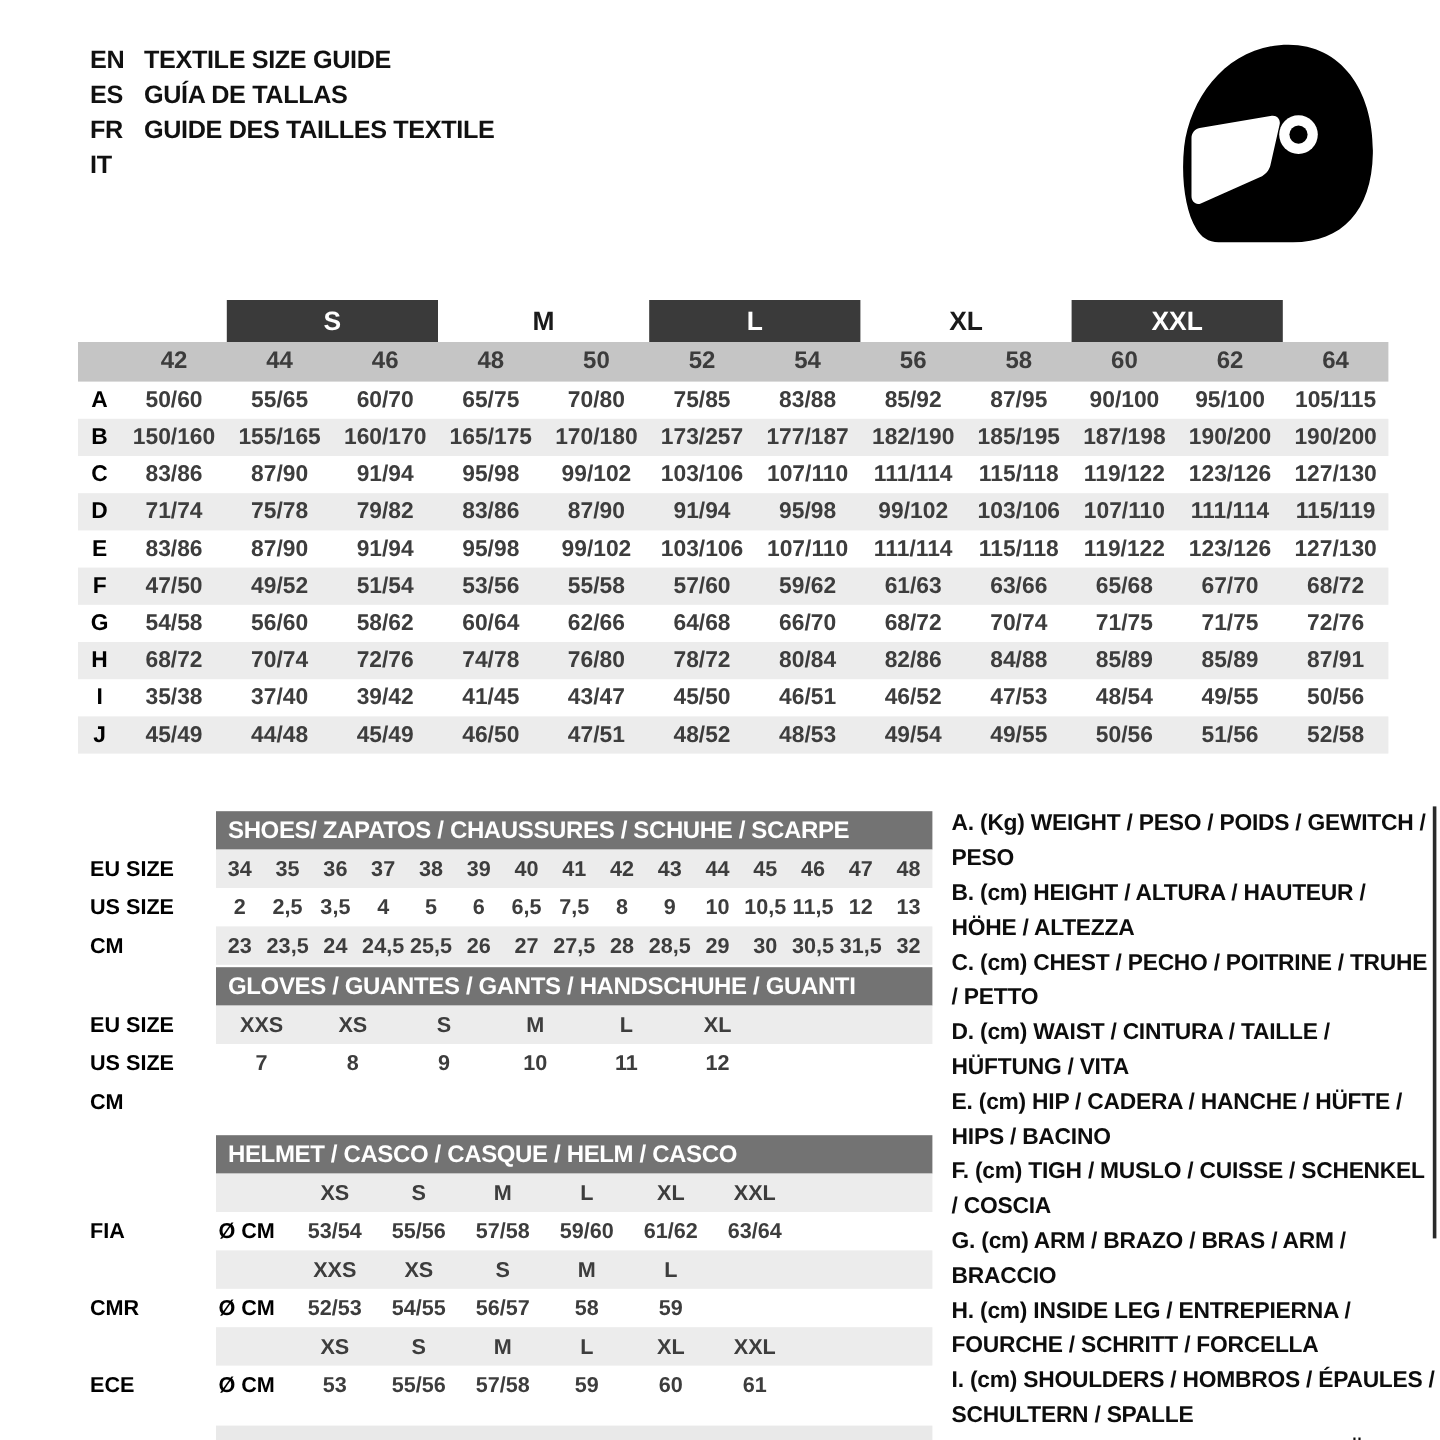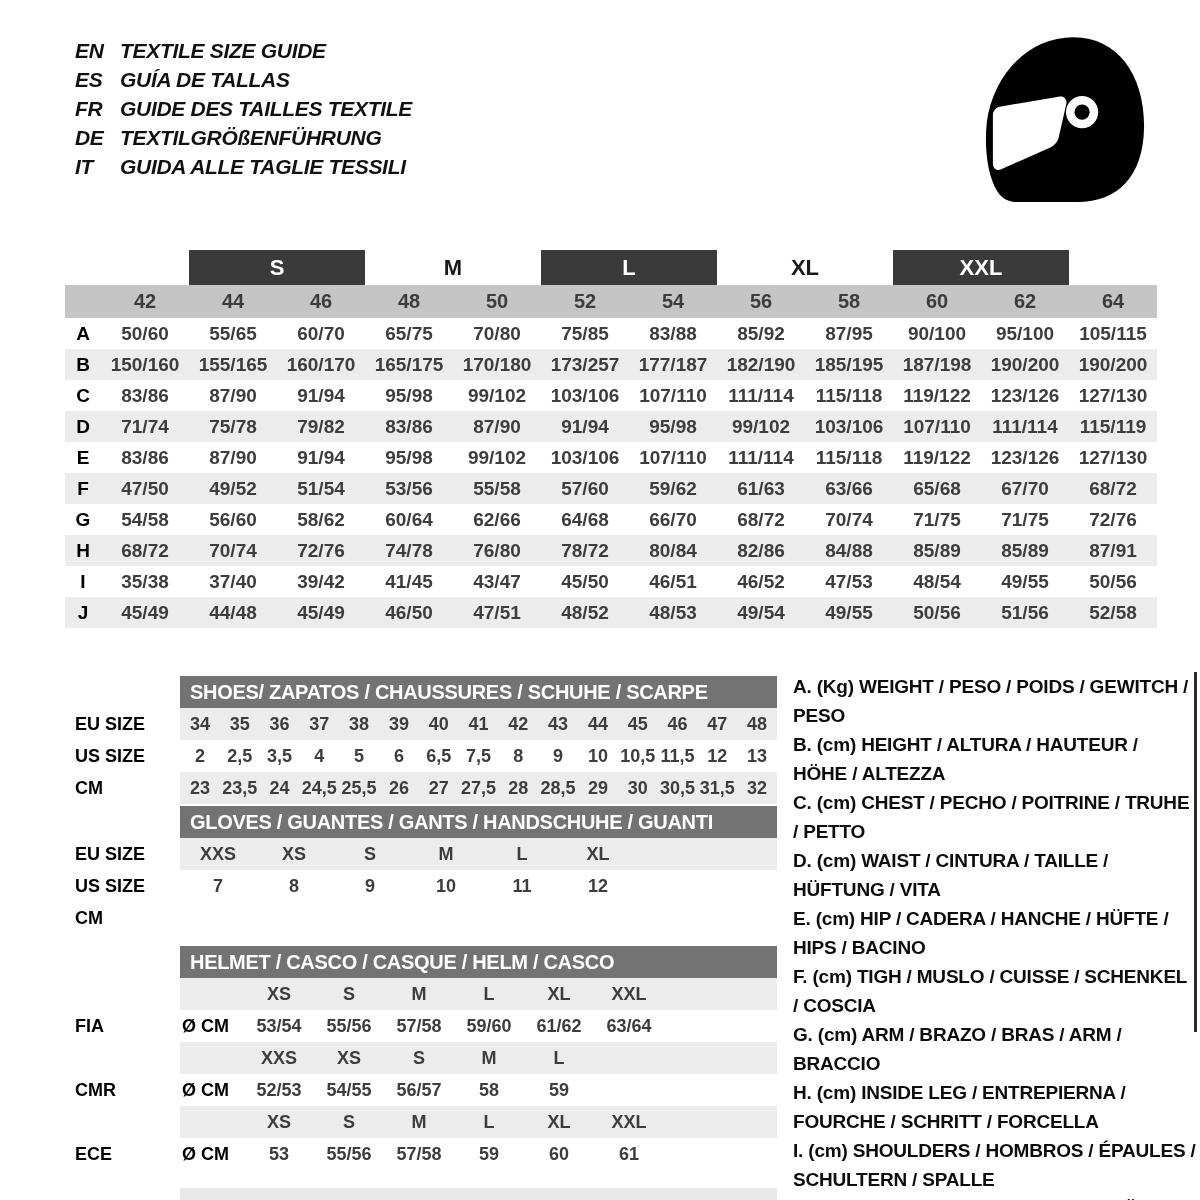--- a/index.html
+++ b/index.html
@@ -4,21 +4,21 @@
 <style>
   html,body{margin:0;padding:0;}
   body{
     width:1200px;height:1200px;position:relative;background:#ffffff;
     font-family:"Liberation Sans",sans-serif;font-weight:bold;color:#111;
     overflow:hidden;
   }
   .abs{position:absolute;}
 
   
-  .langs{left:75px;top:36px;font-style:italic;}
+  .langs{left:75px;top:36px;}
   .lang-row{display:flex;font-size:21px;line-height:29px;letter-spacing:-0.3px;}
   .lang-code{width:45px;flex:0 0 45px;}
   .lang-label{white-space:nowrap;}
 
   
   .helmet-logo{left:972px;top:28px;width:185px;height:185px;}
 
   
   .size-table{left:65px;top:250px;width:1092px;}
   .flexrow{display:flex;}
@@ -74,28 +74,23 @@
     <div class="lang-row">
       <span class="lang-code">ES</span>
       <span class="lang-label">GUÍA DE TALLAS</span>
     </div>
 
     <div class="lang-row">
       <span class="lang-code">FR</span>
       <span class="lang-label">GUIDE DES TAILLES TEXTILE</span>
     </div>
 
-    <div class="lang-row">
-      <span class="lang-code">DE</span>
-      <span class="lang-label">TEXTILGRÖßENFÜHRUNG</span>
-    </div>
 
     <div class="lang-row">
       <span class="lang-code">IT</span>
-      <span class="lang-label">GUIDA ALLE TAGLIE TESSILI</span>
     </div>
   </div>
 
 <div class="abs helmet-logo">
   <svg viewBox="0 0 100 100" width="185" height="185" aria-hidden="true">
     <path fill="#000000" d="M55 5 C29 5 11 27 8 51 C6.5 65 8.5 80 13.5 88 C15.5 91.5 19 94 23.5 94 L57 94 C79 94 92.5 80 93 54 C93.5 26 79 5 55 5 Z"></path>
     <path fill="#ffffff" d="M15 42.5 L47.5 37 C50 36.7 51.5 38.8 51 41 L46.8 59.5 C46.2 61.8 44.5 63.6 42.3 64.6 L15.5 76.5 C13.3 77.4 11.3 75.8 11.3 73.2 L11.3 47 C11.3 44.8 12.8 43 15 42.5 Z"></path>
     <circle cx="59.5" cy="45.5" r="8.7" fill="#ffffff"></circle>
     <circle cx="59.5" cy="45.5" r="4.1" fill="#000000"></circle>
   </svg>

